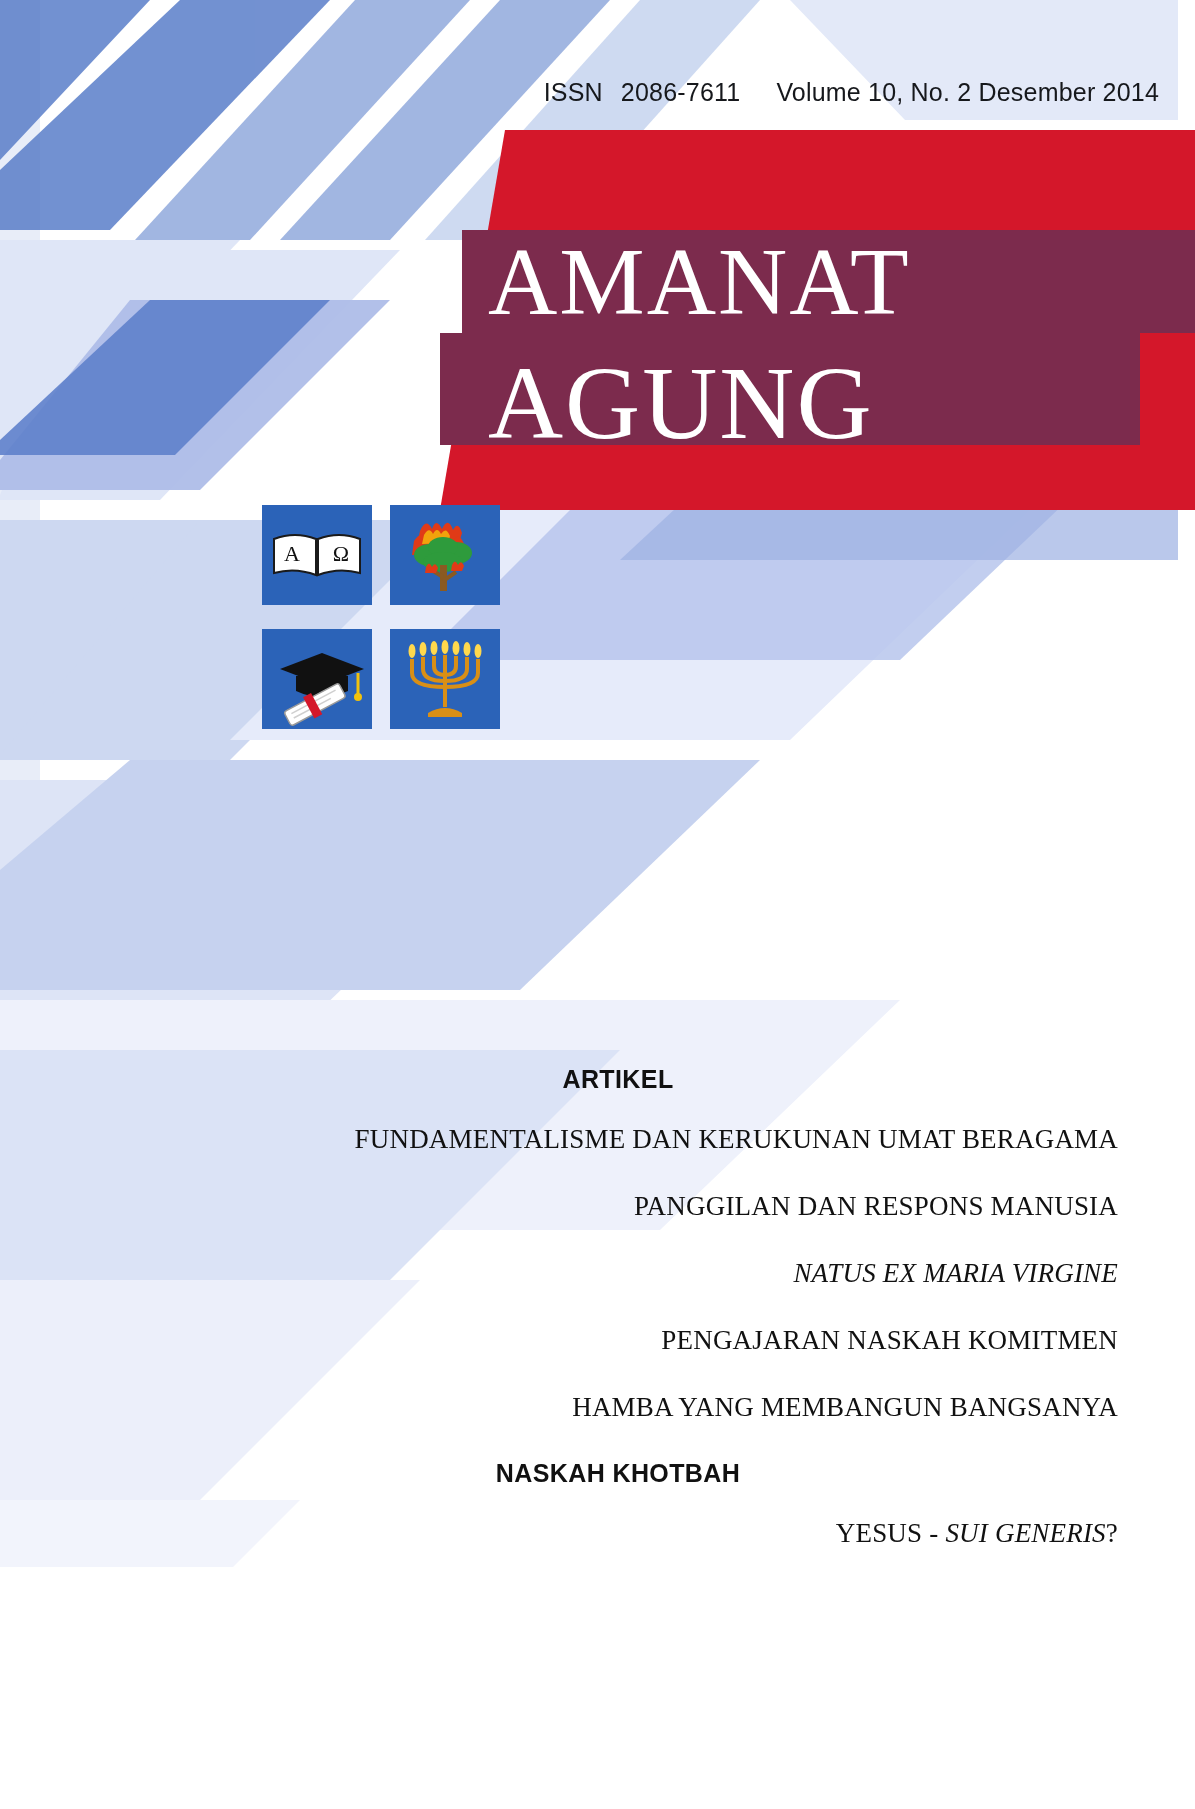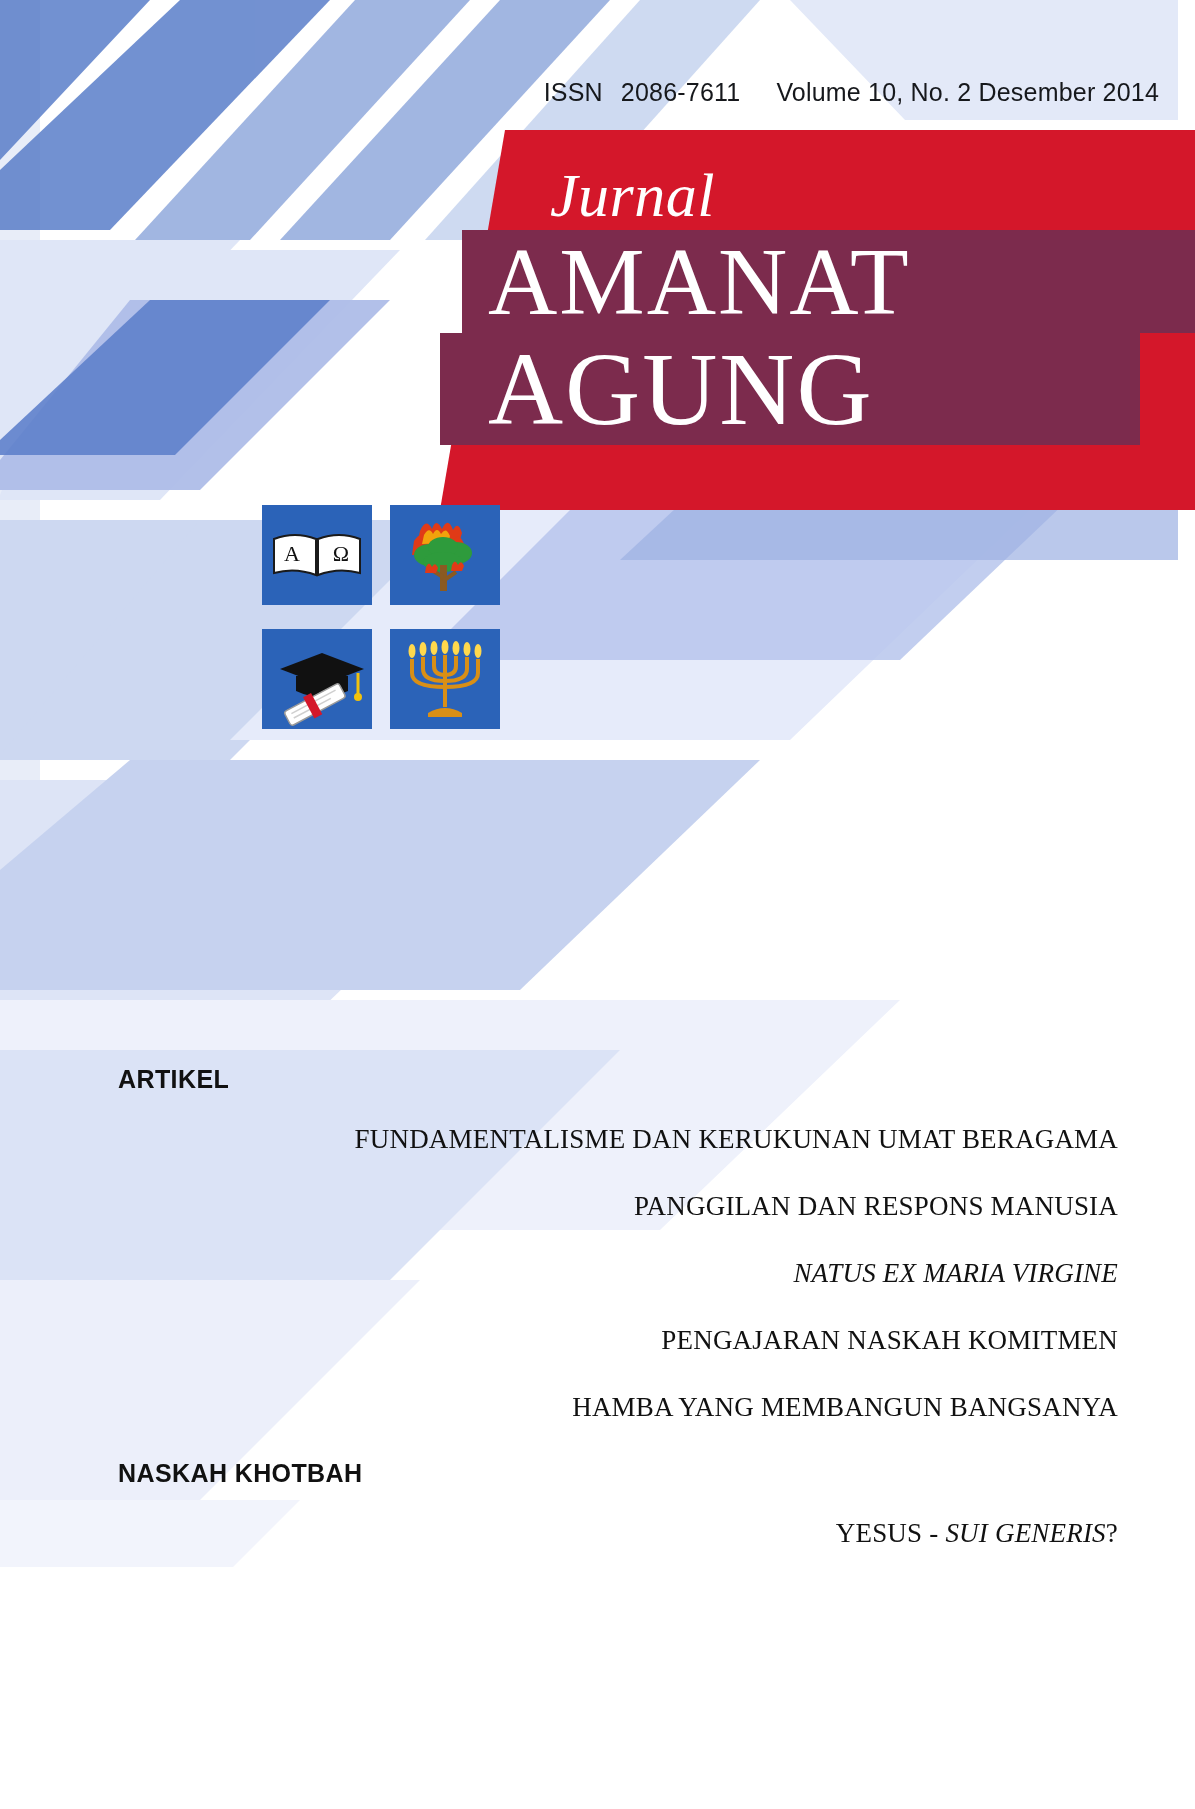--- a/index.html
+++ b/index.html
@@ -93,21 +93,21 @@
   }
   .amanat-word {
     left: 48px;
     top: 102px;
     font-size: 96px;
     line-height: 100px;
     font-family: Liberation Serif, serif;
   }
   .agung-word {
     left: 48px;
-    top: 205px;
+    top: 219px;
     font-size: 104px;
     line-height: 108px;
   }
 
   
   .icon-grid {
     position: absolute;
     left: 262px;
     top: 505px;
     width: 270px;
@@ -132,20 +132,21 @@
     top: 1065px;
     width: 1000px;
   }
   .section-head {
     font-family: "Liberation Sans", sans-serif;
     font-weight: bold;
     font-size: 25px;
     color: #111111;
     letter-spacing: 0.4px;
     margin: 0 0 30px 0;
+    text-align: center;
   }
   .section-head.second {
     margin-top: 14px;
   }
   .toc-item {
     font-family: "Liberation Serif", serif;
     font-size: 27px;
     color: #111111;
     margin: 0 0 36px 100px;
     letter-spacing: 0.2px;
@@ -234,21 +235,20 @@
   </div>
 
   <div class="issn-line">
     <span>ISSN</span><span class="gap"></span><span>2086-7611</span><span class="gap"></span><span class="gap"></span><span>Volume 10, No. 2 Desember 2014</span>
   </div>
 
   <div class="masthead">
     <div class="red-block"></div>
     <div class="band band1"></div>
     <div class="band band2"></div>
-    <div class="jurnal-word">Jurnal</div>
     <div class="amanat-word">AMANAT</div>
     <div class="agung-word">AGUNG</div>
   </div>
 
   <div class="icon-grid">
 
     <div class="icon-tile tile-1">
       <svg width="110" height="100" viewBox="0 0 110 100">
         <rect width="110" height="100" fill="#2b63b8"></rect>
         <path d="M12 68 L12 34 Q33 26 54 34 L54 70 Q33 62 12 68 Z" fill="#ffffff" stroke="#1a1a1a" stroke-width="2"></path>

